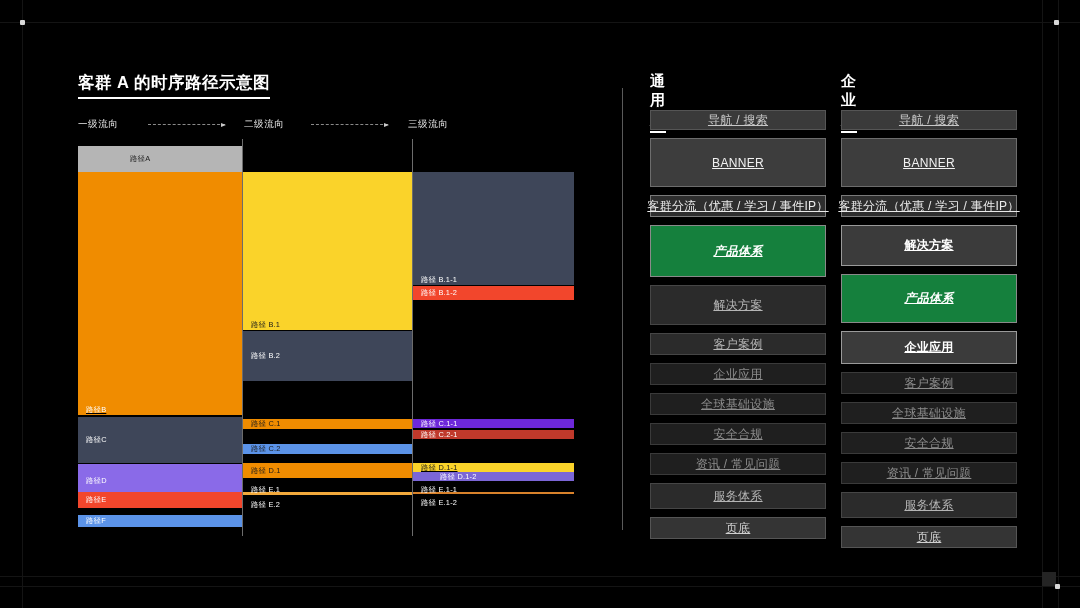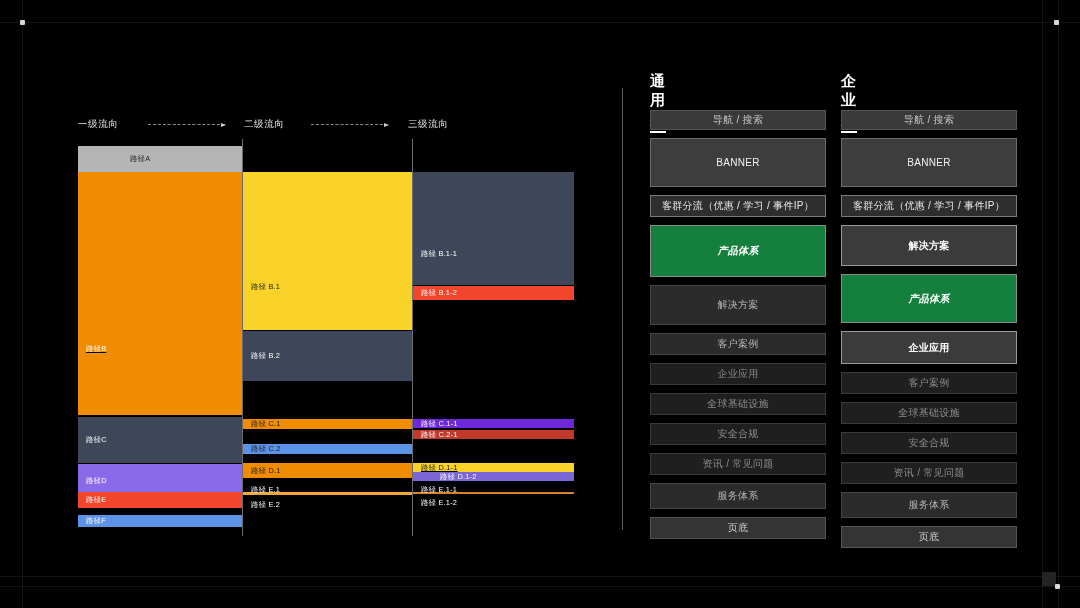--- a/index.html
+++ b/index.html
@@ -54,42 +54,43 @@
   .bar {
     position: absolute;
     display: flex; align-items: center;
     overflow: hidden;
   }
   .bar .bar-label {
     font-size: 7.4px; color: #ffffff; white-space: nowrap;
     padding-left: 8px; letter-spacing: .2px;
   }
   .bar.dark-text .bar-label { color: #1a1a1a; }
-  .bar.tall-label { align-items: center; }
+  .bar.tall-label { align-items: flex-end; }
 
   .outside-label {
     position: absolute; font-size: 7.4px; color: #ffffff;
     white-space: nowrap; letter-spacing: .2px;
   }
 
   
   .wire-col { position: absolute; top: 0; }
   .wire-title {
     position: absolute; font-size: 15px; font-weight: bold; color: #ffffff;
     border-bottom: 2px solid #ffffff; padding-bottom: 2px; letter-spacing: .5px;
   }
   .wire-block {
     position: absolute;
     display: flex; align-items: center; justify-content: center;
     border: 1px solid #4a4a4a;
     background: #262626;
     color: #cfcfcf;
-    font-size: 10px;
+    font-size: 12px;
     letter-spacing: .3px;
     white-space: nowrap;
+    text-decoration: underline;
   }
   .wire-block.sm   { background: #3a3a3a; border-color: #555; color: #c8c8c8; }
   .wire-block.hero { background: #3d3d3d; border-color: #6d6d6d; color: #f2f2f2; }
   .wire-block.emph { background: #15803d; border-color: #8a8a8a; color: #ffffff; font-weight: bold; font-style: italic; text-align: right; }
   .wire-block.emph2{ background: #3b3b3b; border-color: #9a9a9a; color: #ffffff; font-weight: bold; }
   .wire-block.dim  { background: #1f1f1f; border-color: #3a3a3a; color: #8c8c8c; }
   .wire-block.mid  { background: #2b2b2b; border-color: #464646; color: #b5b5b5; }
   .wire-block.foot { background: #343434; border-color: #555;   color: #d0d0d0; }
   .wire-block.split{ background: #2e2e2e; border-color: #7a7a7a; color: #eaeaea; }
 </style>
@@ -104,20 +105,21 @@
   <div class="guide-line guide-h" style="top:22px"></div>
   <div class="guide-line guide-h" style="top:576px"></div>
   <div class="guide-line guide-h" style="top:586px"></div>
   <div class="guide-block" style="left:1042px; top:572px"></div>
   <div class="guide-dot" style="left:20px;   top:20px"></div>
   <div class="guide-dot" style="left:1054px; top:20px"></div>
   <div class="guide-dot" style="left:1055px; top:584px"></div>
 
   <div id="chart-panel">
 
+    <div id="chart-title">客群 A 的时序路径示意图</div>
 
     <div class="stage-label" style="left:78px">一级流向</div>
     <div class="stage-arrow" style="left:148px; width:77px"></div>
     <div class="stage-label" style="left:244px">二级流向</div>
     <div class="stage-arrow" style="left:311px; width:77px"></div>
     <div class="stage-label" style="left:408px">三级流向</div>
 
     <div class="col-divider" style="left:242px; top:139px; height:397px"></div>
     <div class="col-divider" style="left:412px; top:139px; height:397px"></div>
     <div class="col-divider" style="left:622px; top:88px;  height:442px; background:#5a5a5a"></div>

